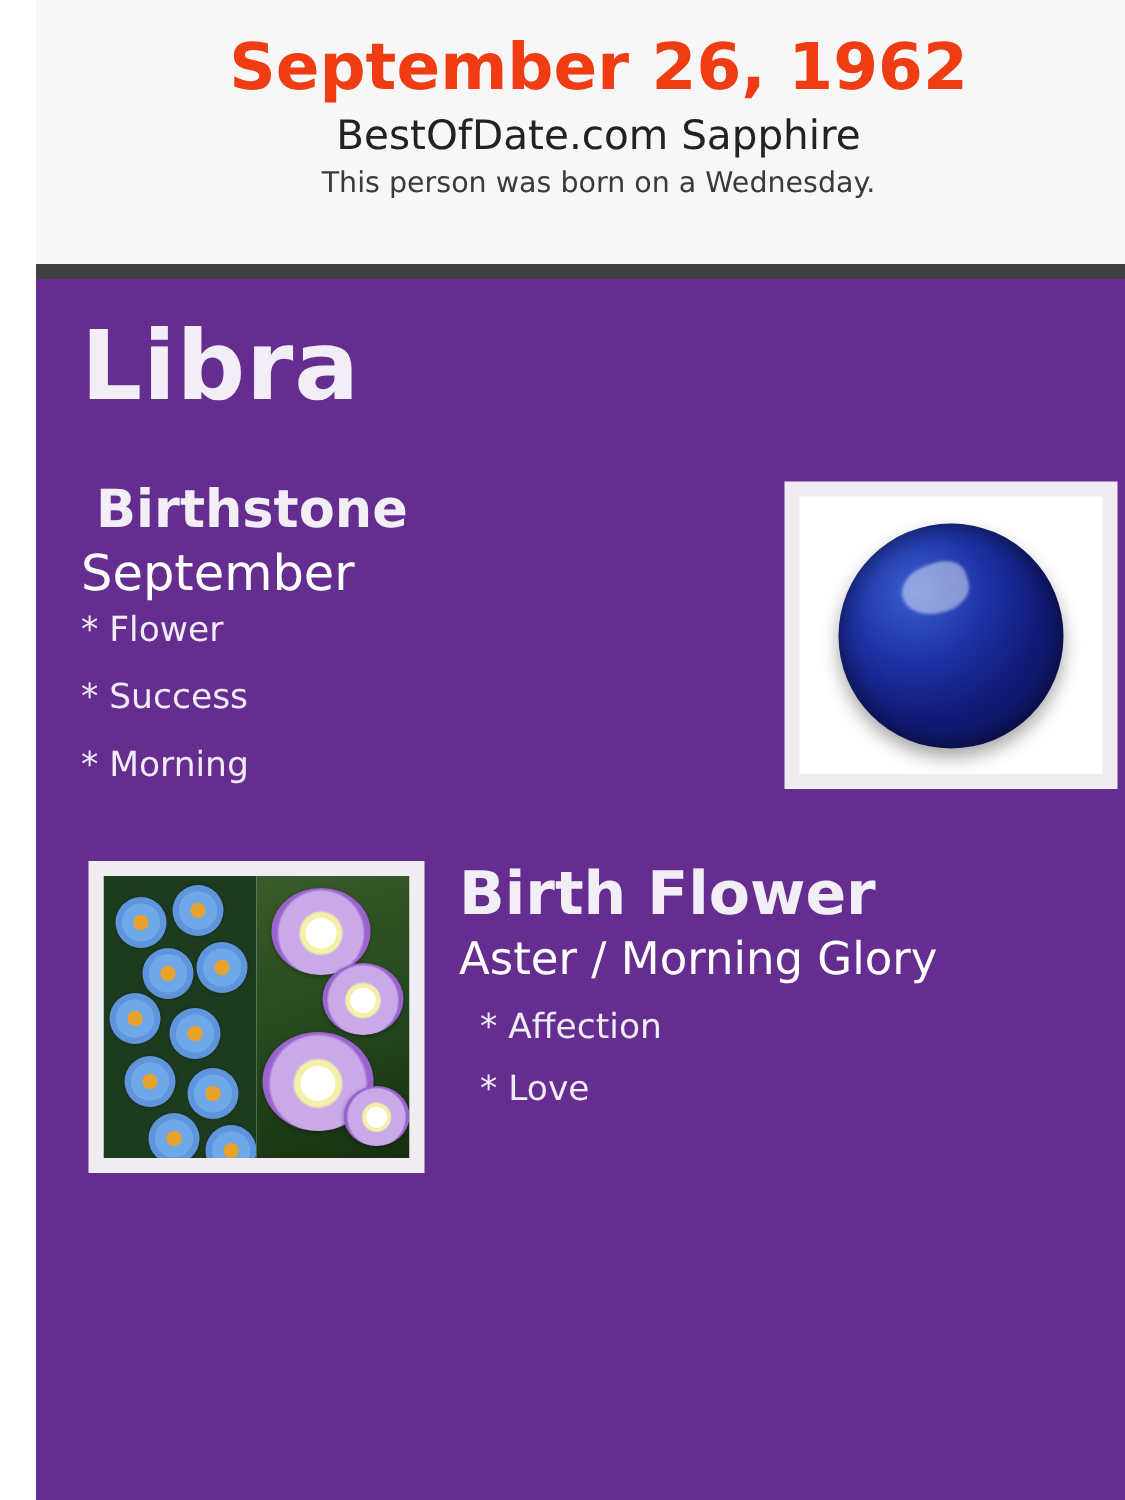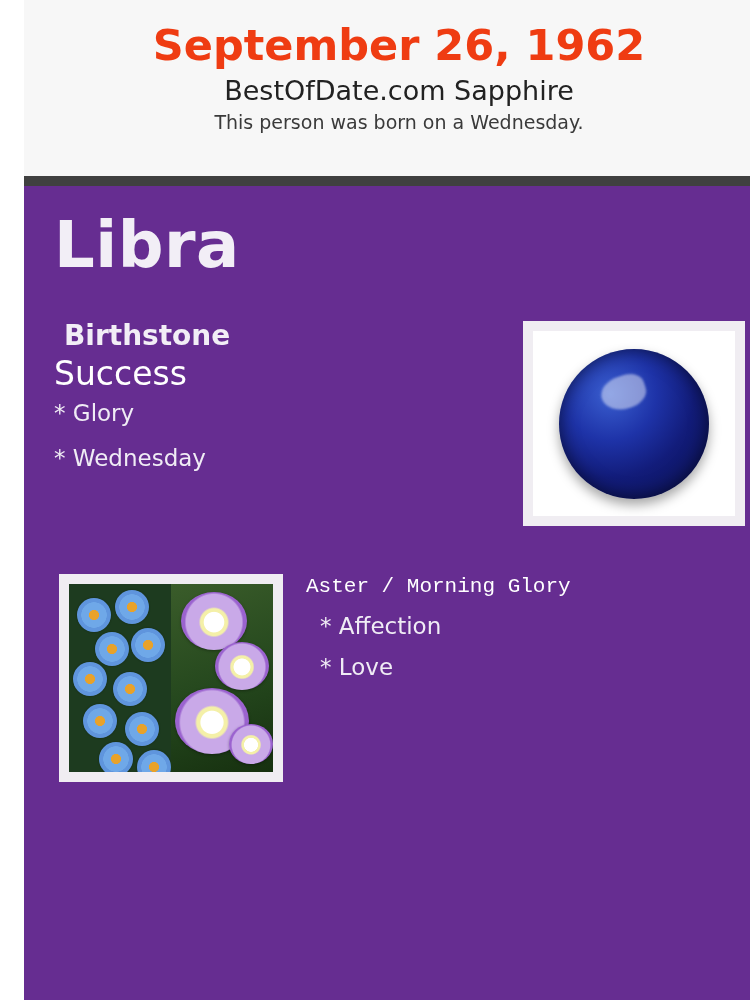--- a/index.html
+++ b/index.html
@@ -79,21 +79,21 @@
     max-width: 600px;
   }
 
   
   .stone-block {
     position: relative;
     margin-top: 42px;
     min-height: 225px;
   }
   .stone-title {
-    font-size: 28px;
+    font-size: 35px;
     font-weight: bold;
     color: #f2eef6;
     margin: 0 0 2px 10px;
     line-height: 1.1;
   }
   .stone-name {
     font-size: 33px;
     color: #ffffff;
     margin: 0 0 8px 0;
     line-height: 1.2;
@@ -228,25 +228,24 @@
     text-align: left;
   }
   .flower-title {
     font-size: 40px;
     font-weight: bold;
     color: #f2eef6;
     margin: 8px 0 4px 0;
     line-height: 1.1;
   }
   .flower-name {
-    font-size: 21px;
+    font-size: 30px;
     color: #ffffff;
     margin: 0 0 16px 0;
     line-height: 1.2;
-    font-family: Liberation Mono, monospace;
   }
   .flower-bullet {
     font-size: 23px;
     color: #f0ecf5;
     margin: 0 0 18px 14px;
     line-height: 1.0;
   }
 </style>
 </head>
 <body>
@@ -258,23 +257,24 @@
     <div class="header-sub">BestOfDate.com Sapphire</div>
     <div class="header-note">This person was born on a Wednesday.</div>
   </div>
 
   <div class="body-panel">
 
     <div class="sign-name">Libra</div>
 
     <div class="stone-block">
       <div class="stone-title">Birthstone</div>
-      <div class="stone-name">Success</div>
-      <div class="bullet">* Glory</div>
-      <div class="bullet">* Wednesday</div>
+      <div class="stone-name">September</div>
+      <div class="bullet">* Flower</div>
+      <div class="bullet">* Success</div>
+      <div class="bullet">* Morning</div>
 
       <div class="stone-photo">
         <div class="stone-photo-inner">
           <div class="gem"></div>
         </div>
       </div>
     </div>
 
     <div class="flower-block">
       <div class="flower-photo">
@@ -294,20 +294,21 @@
           <div class="flower-right">
             <div class="glory" style="left:10px; top:8px;  width:66px; height:58px;"></div>
             <div class="glory" style="left:44px; top:58px; width:54px; height:48px;"></div>
             <div class="glory" style="left:4px;  top:104px;width:74px; height:66px;"></div>
             <div class="glory" style="left:58px; top:140px;width:44px; height:40px;"></div>
           </div>
         </div>
       </div>
 
       <div class="flower-text">
+        <div class="flower-title">Birth Flower</div>
         <div class="flower-name">Aster / Morning Glory</div>
         <div class="flower-bullet">* Affection</div>
         <div class="flower-bullet">* Love</div>
       </div>
     </div>
 
   </div>
 </div>
 
 </body></html>

